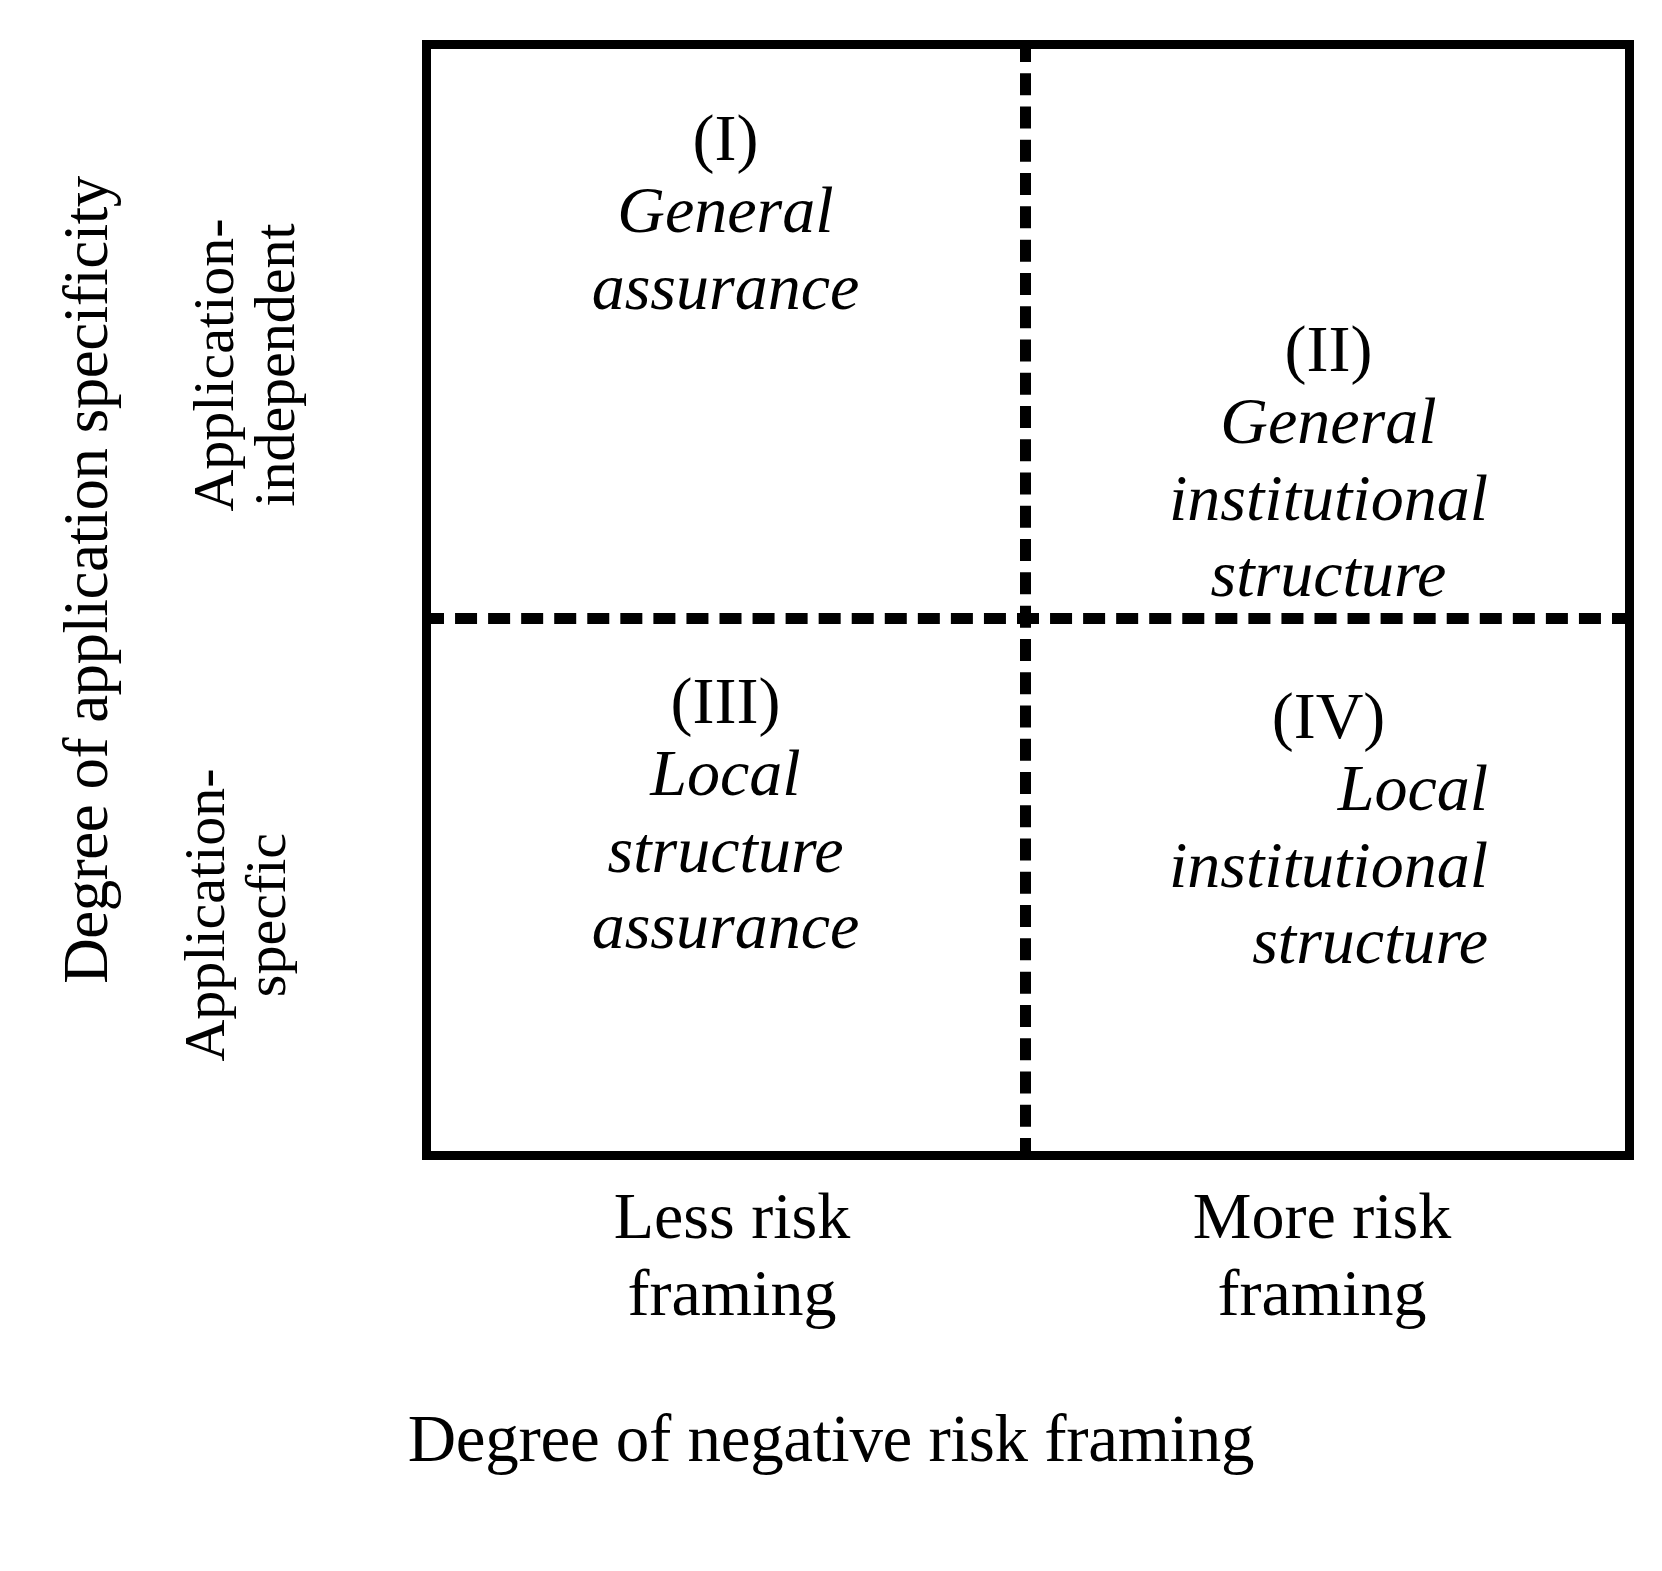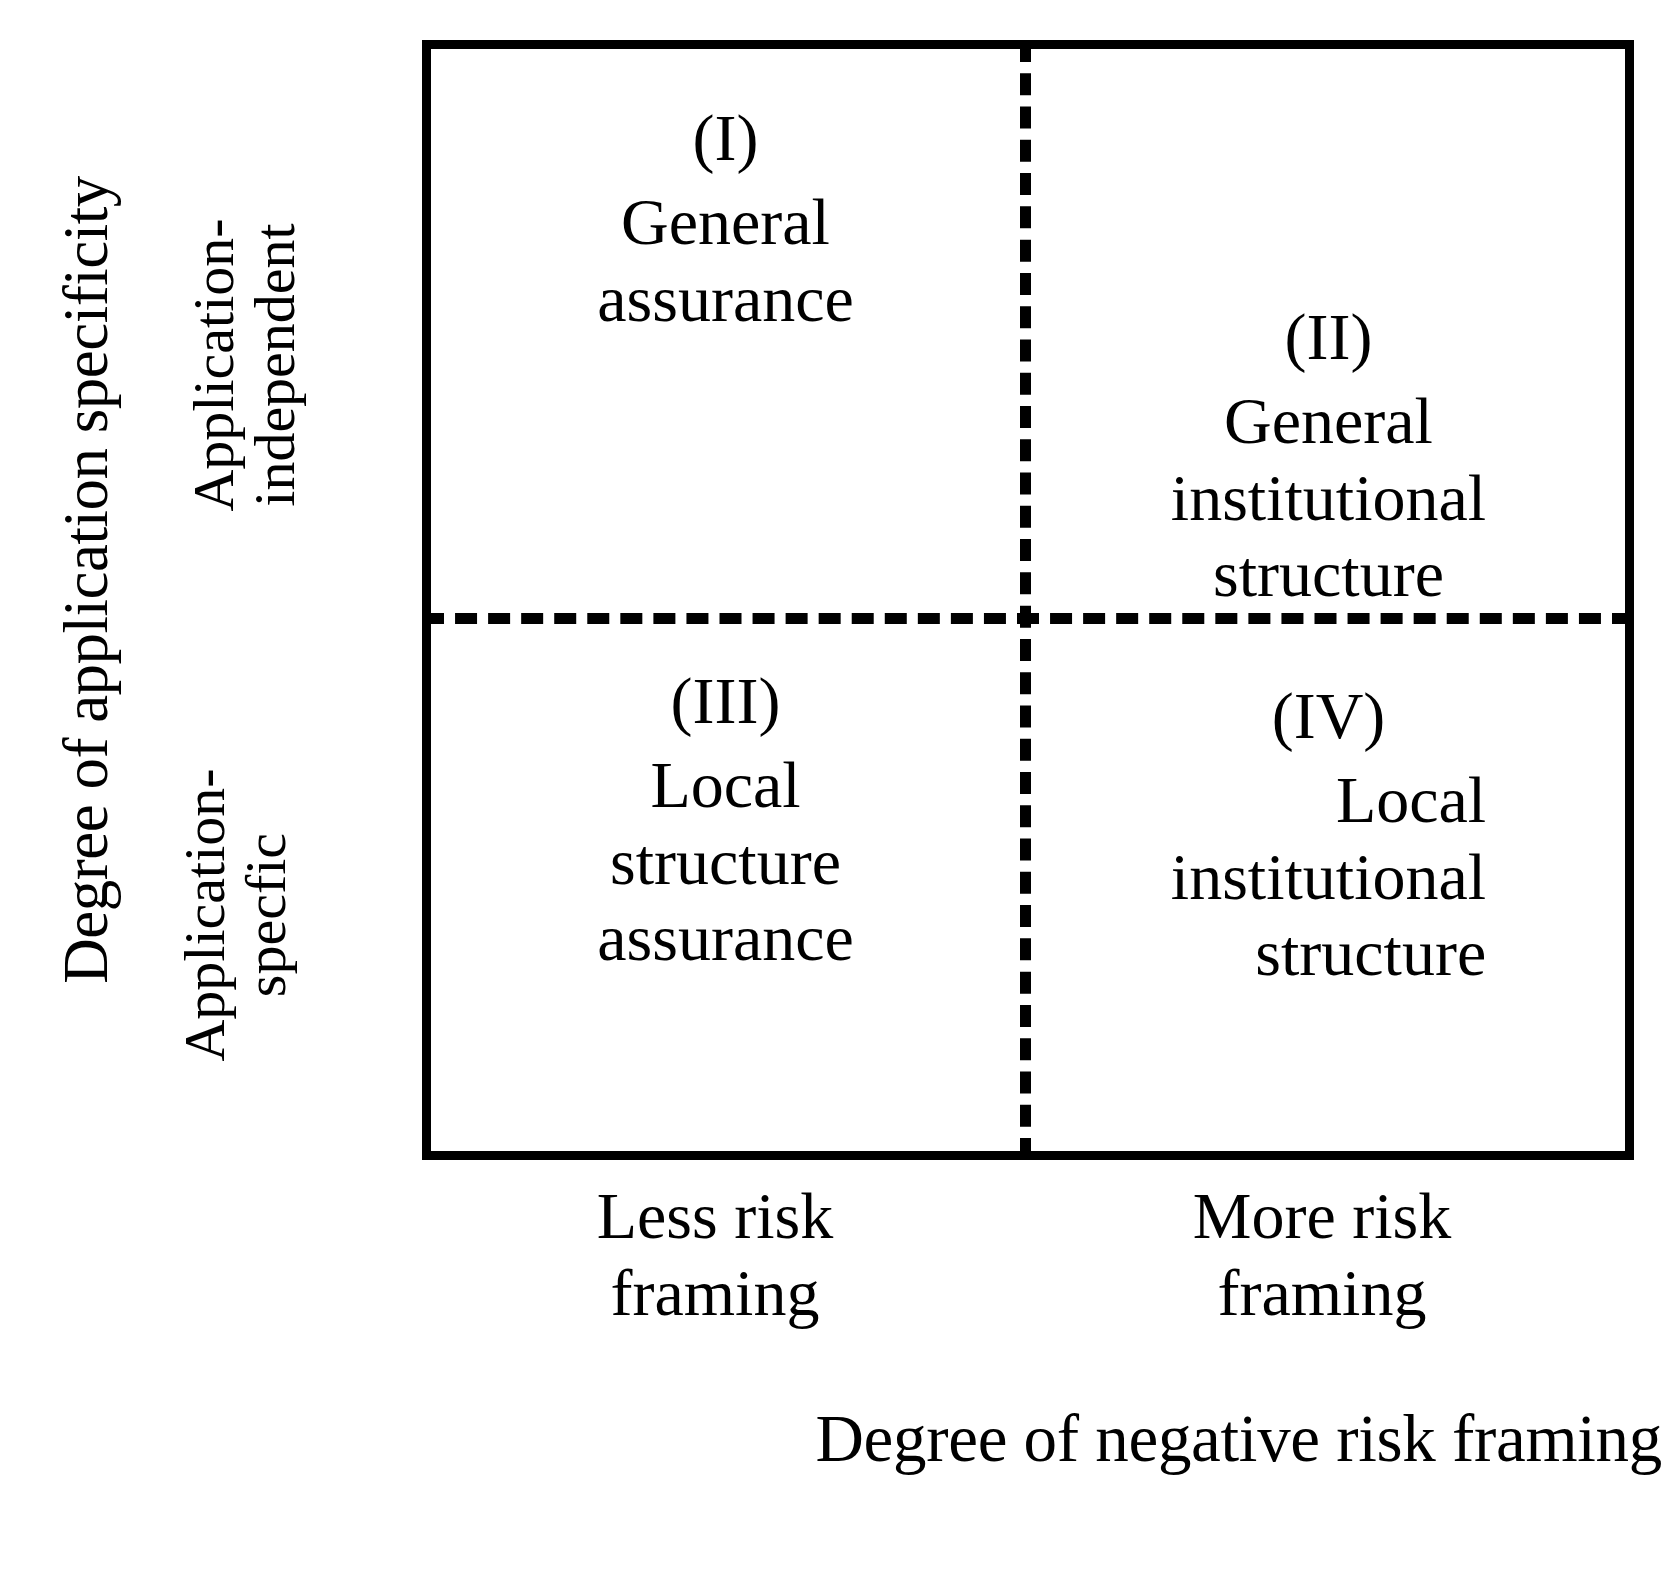--- a/index.html
+++ b/index.html
@@ -104,43 +104,44 @@
 
   .q-roman {
     font-size: 66px;
     line-height: 1.05;
     display: block;
   }
   .q-body {
     font-size: 66px;
     line-height: 1.16;
     display: block;
-    margin-top: 12px;
+    margin-top: 0;
+    font-style: italic;
   }
   .q-body span { display: block; }
 
   
   .xlabel {
     position: absolute;
     text-align: center;
     font-size: 66px;
     line-height: 1.16;
     white-space: nowrap;
   }
   .xlabel span { display: block; }
-  #xlabel-less { left: 415px; top: 1178px; width: 600px; }
+  #xlabel-less { left: 432px; top: 1178px; width: 600px; }
   #xlabel-more { left: 1022px; top: 1178px; width: 600px; }
 
   
   #xaxis-title {
     position: absolute;
     left: 0;
     top: 1400px;
     width: 1662px;
-    text-align: right;
+    text-align: center;
     font-size: 67px;
     white-space: nowrap;
     letter-spacing: -0.3px;
   }
 </style>
 </head>
 <body>
 
 <div id="page">
 

